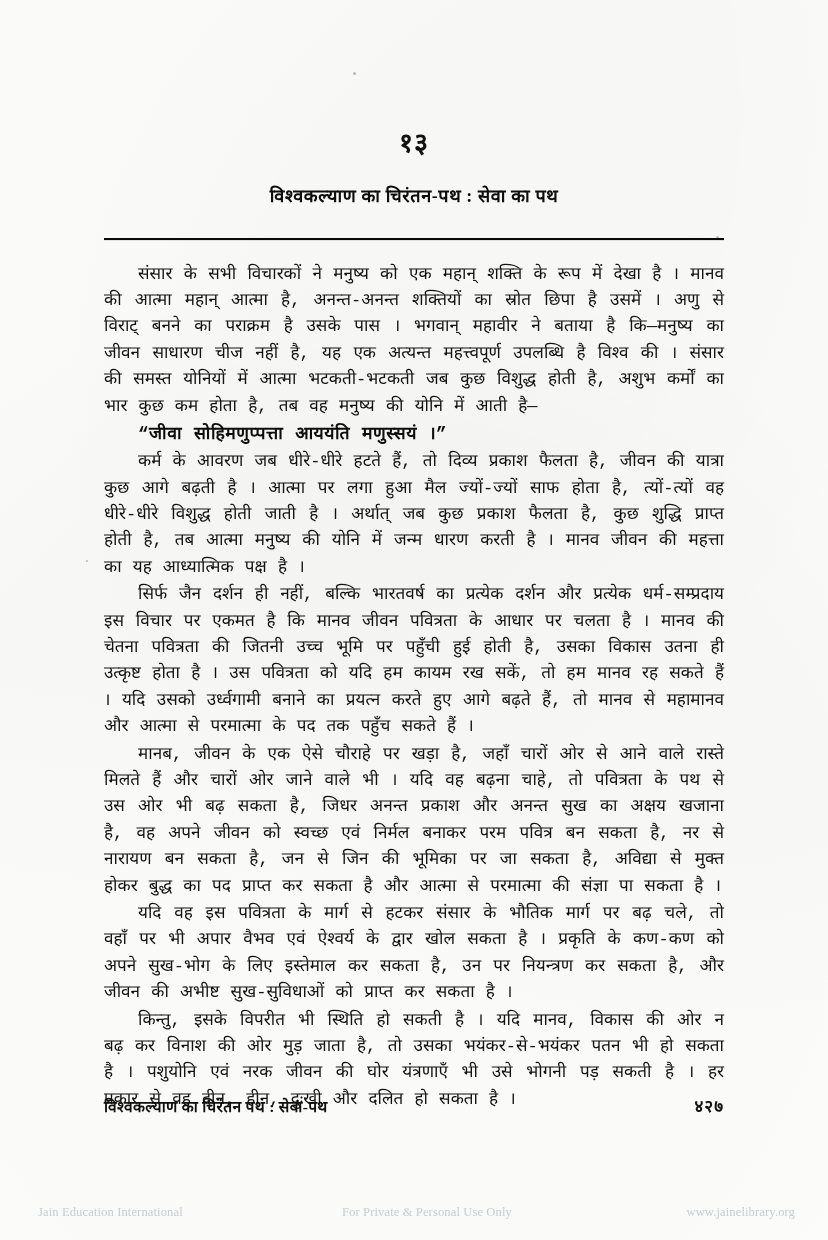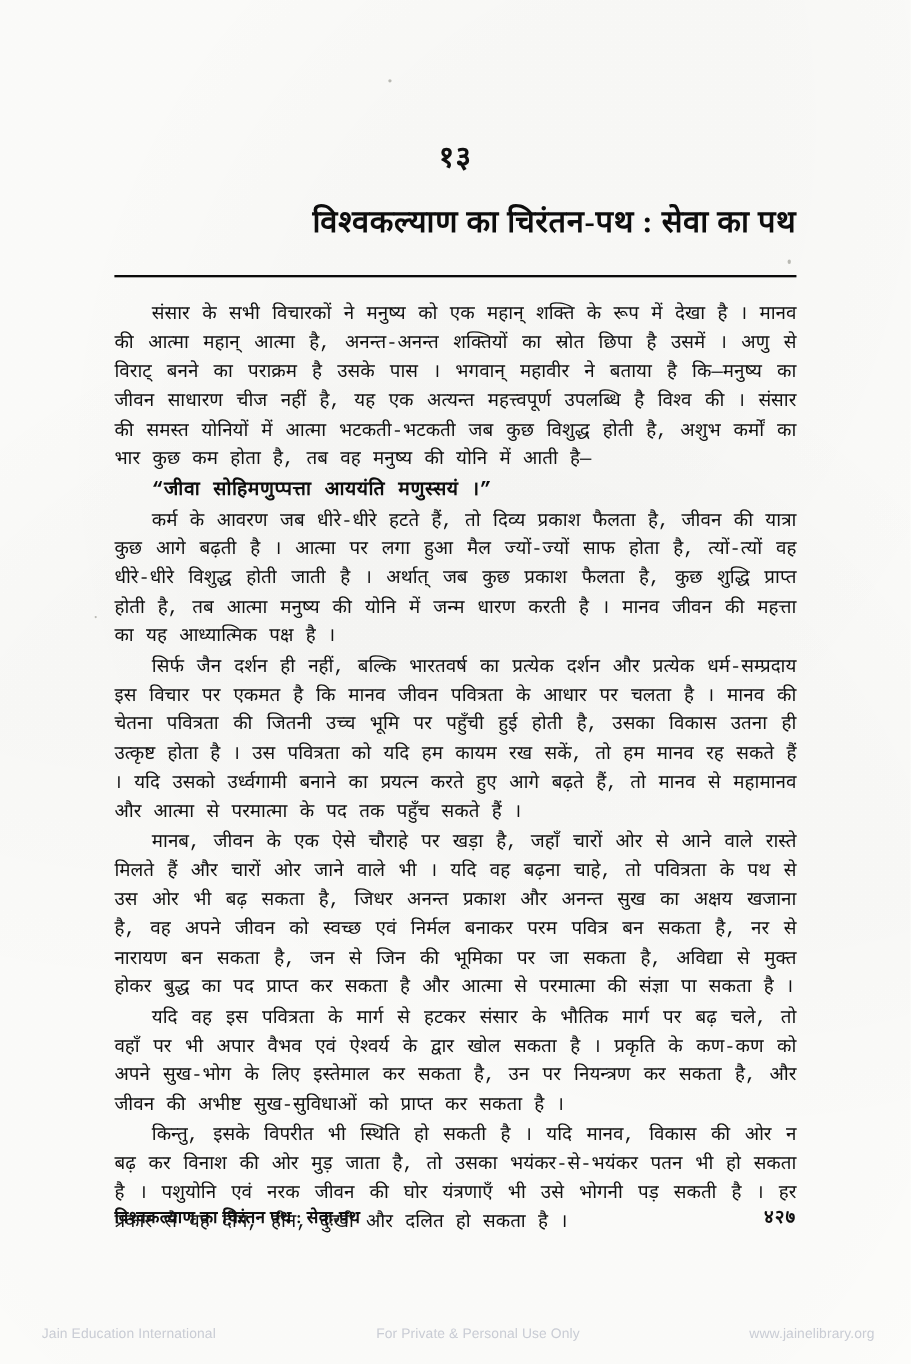--- a/index.html
+++ b/index.html
@@ -46,22 +46,22 @@
     text-align: center;
     font-size: 27px;
     font-weight: 700;
     color: #111111;
     letter-spacing: 1px;
     margin-top: 130px;
     line-height: 1;
   }
 
   .chapter-title {
-    text-align: right;
-    font-size: 28px;
+    text-align: center;
+    font-size: 18px;
     font-weight: 700;
     color: #0d0d0d;
     letter-spacing: 0.6px;
     margin-top: 28px;
     line-height: 1.25;
   }
 
   .rule {
     margin-top: 30px;
     height: 0;
@@ -125,21 +125,21 @@
 
   
   #library-bar {
     position: absolute;
     left: 0;
     right: 0;
     top: 1200px;
     height: 40px;
     display: flex;
     align-items: flex-start;
-    font-family: Liberation Sans, sans-serif;
+    font-family: Liberation Serif, serif;
     font-size: 12.6px;
     color: #c9ccd4;
     letter-spacing: 0.1px;
   }
 
   #library-bar .lb-left {
     position: absolute;
     left: 38px;
     top: 5px;
   }

